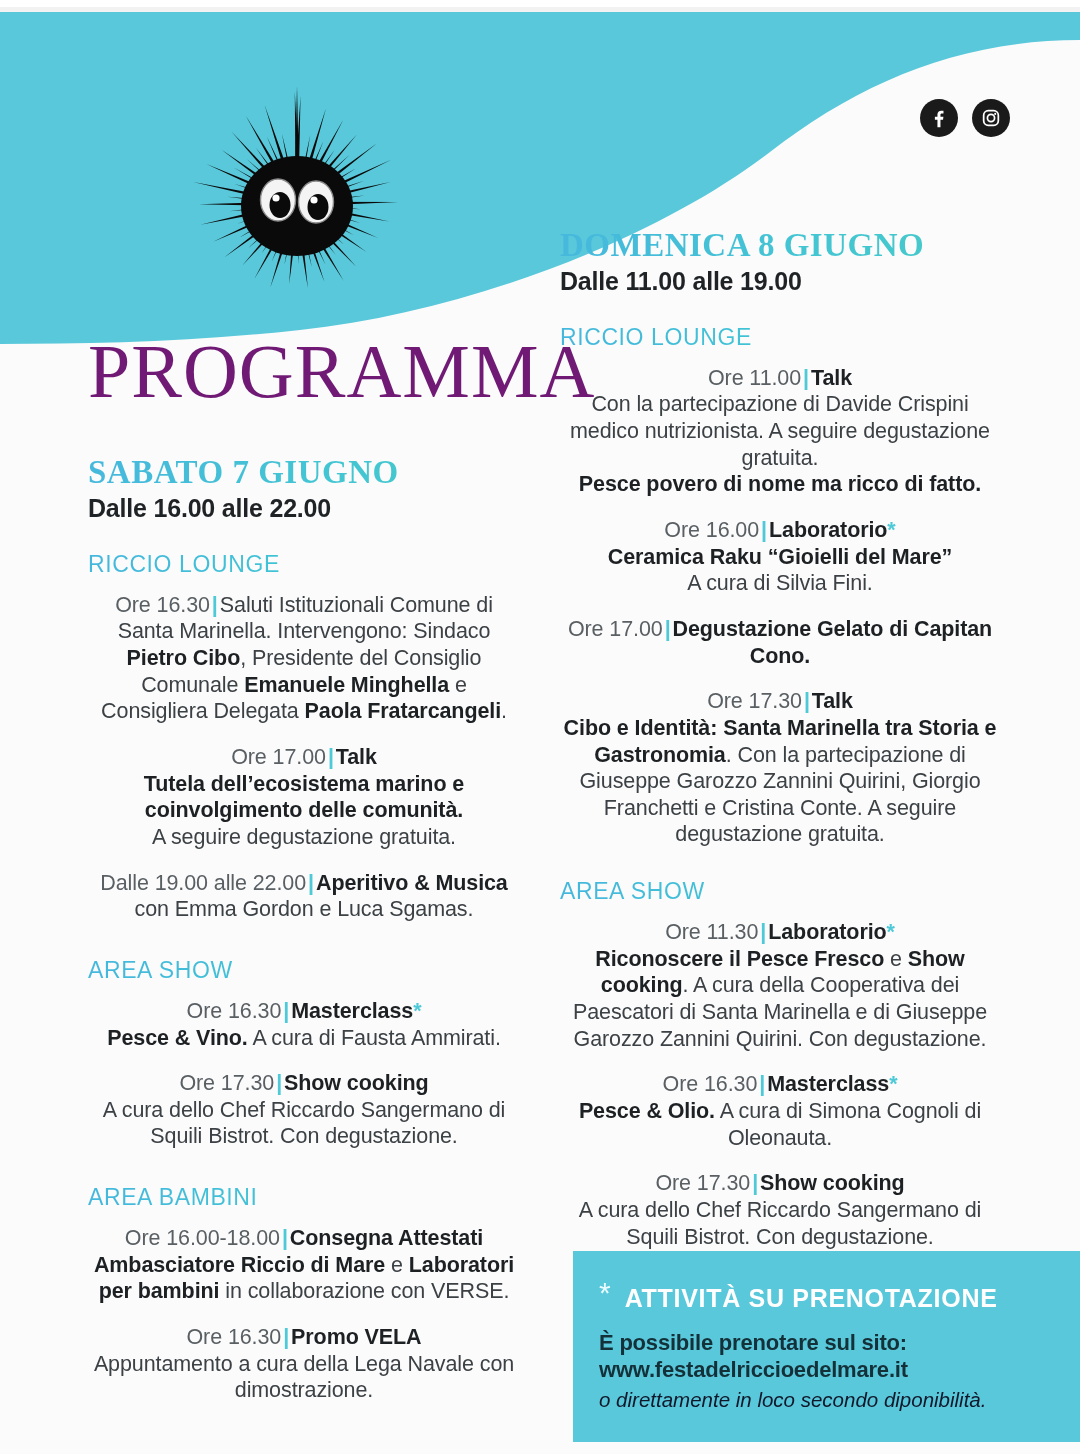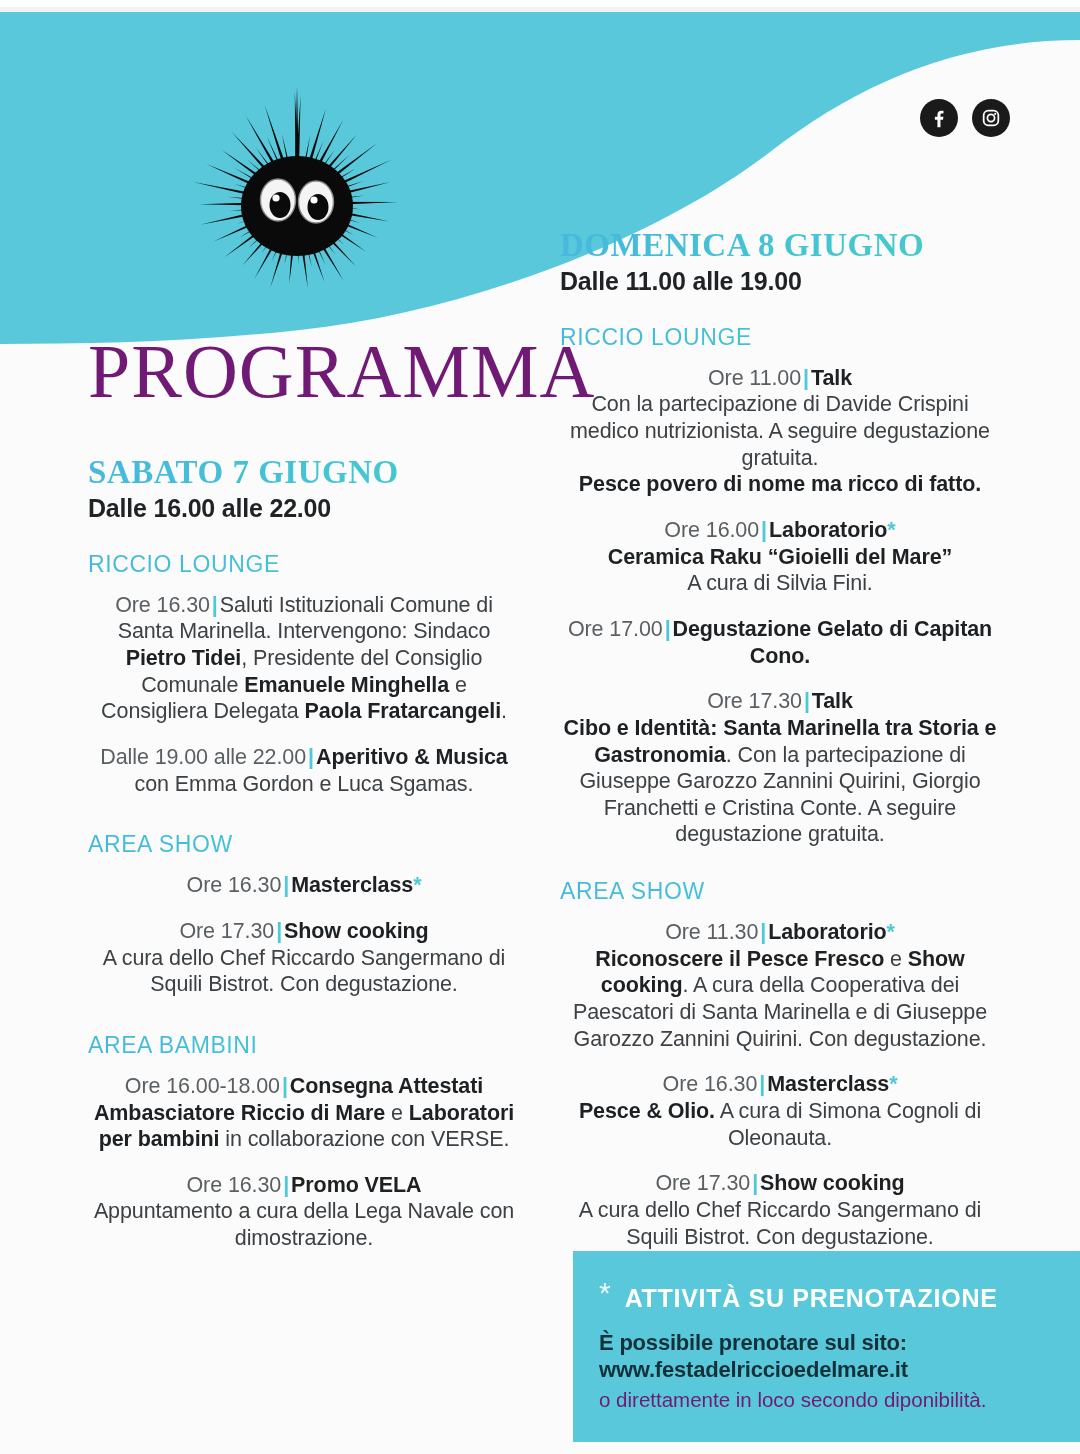--- a/index.html
+++ b/index.html
@@ -82,21 +82,21 @@
   .booking .bk-star{color:#eafcff;font-size:30px;line-height:0.9;font-weight:400;}
   .booking .bk-head{
     color:#ffffff;font-size:25px;font-weight:600;letter-spacing:0.7px;
     line-height:1.1;margin-top:6px;
   }
   .booking .bk-l1, .booking .bk-l2{
     color:#14313a;font-size:22px;font-weight:700;line-height:1.24;margin:0;
     letter-spacing:-0.2px;
   }
   .booking .bk-l3{
-    color:#701a75;font-size:20.5px;font-weight:400;line-height:1.3;margin:4px 0 13px 0;
+    color:#0f172a;font-size:20.5px;font-weight:400;line-height:1.3;margin:4px 0 13px 0;font-style:italic;
   }
 </style>
 </head>
 <body>
 
 <div class="page">
 
   <div class="top-strip">
     <div class="inner"></div>
   </div>
@@ -200,39 +200,47 @@
 
   <div class="col col-left">
 
     <div class="daytitle">SABATO 7 GIUGNO</div>
     <div class="dayhours">Dalle 16.00 alle 22.00</div>
 
     <div class="areahead first">RICCIO LOUNGE</div>
 
     <div class="entry">
       <p>
-        <span class="t">Ore 16.30</span><span class="sep">|</span><span>Saluti Istituzionali Comune di Santa Marinella. Intervengono: Sindaco </span><span class="b">Pietro Tidei</span><span>, Presidente del Consiglio Comunale </span><span class="b">Emanuele Minghella</span><span> e Consigliera Delegata </span><span class="b">Paola Fratarcangeli</span><span>.</span>
-      </p>
-    </div>
-
+        <span class="t">Ore 16.30</span><span class="sep">|</span><span>Saluti Istituzionali Comune di Santa Marinella. Intervengono: Sindaco </span><span class="b">Pietro Cibo</span><span>, Presidente del Consiglio Comunale </span><span class="b">Emanuele Minghella</span><span> e Consigliera Delegata </span><span class="b">Paola Fratarcangeli</span><span>.</span>
+      </p>
+    </div>
+
+    <div class="entry">
+      <p>
+        <span class="t">Ore 17.00</span><span class="sep">|</span><span class="b">Talk</span>
+      </p>
+      <p><span class="b">Tutela dell’ecosistema marino e coinvolgimento delle comunità.</span></p>
+      <p><span>A seguire degustazione gratuita.</span></p>
+    </div>
 
 
     <div class="entry">
       <p>
         <span class="t">Dalle 19.00 alle 22.00</span><span class="sep">|</span><span class="b">Aperitivo &amp; Musica</span>
       </p>
       <p><span>con Emma Gordon e Luca Sgamas.</span></p>
     </div>
 
     <div class="areahead">AREA SHOW</div>
 
     <div class="entry">
       <p>
         <span class="t">Ore 16.30</span><span class="sep">|</span><span class="b">Masterclass</span><span class="ast">*</span>
       </p>
+      <p><span class="b">Pesce &amp; Vino.</span><span> A cura di Fausta Ammirati.</span></p>
     </div>
 
     <div class="entry">
       <p>
         <span class="t">Ore 17.30</span><span class="sep">|</span><span class="b">Show cooking</span>
       </p>
       <p><span>A cura dello Chef Riccardo Sangermano di Squili Bistrot. Con degustazione.</span></p>
     </div>
 
     <div class="areahead">AREA BAMBINI</div>

